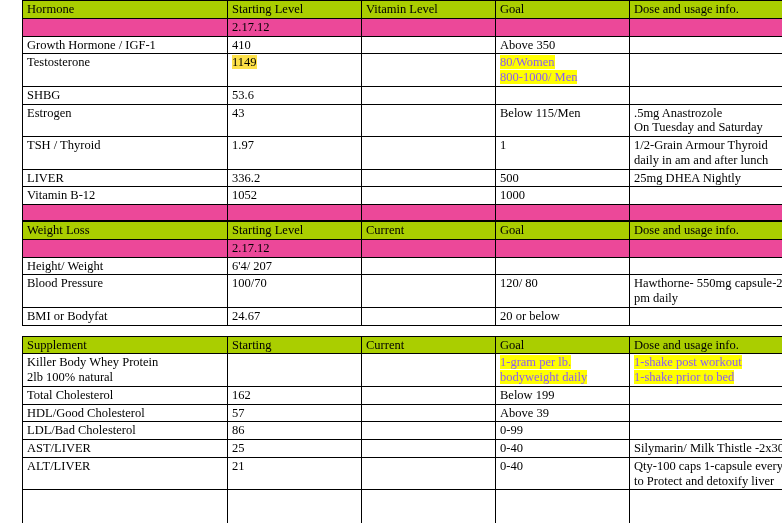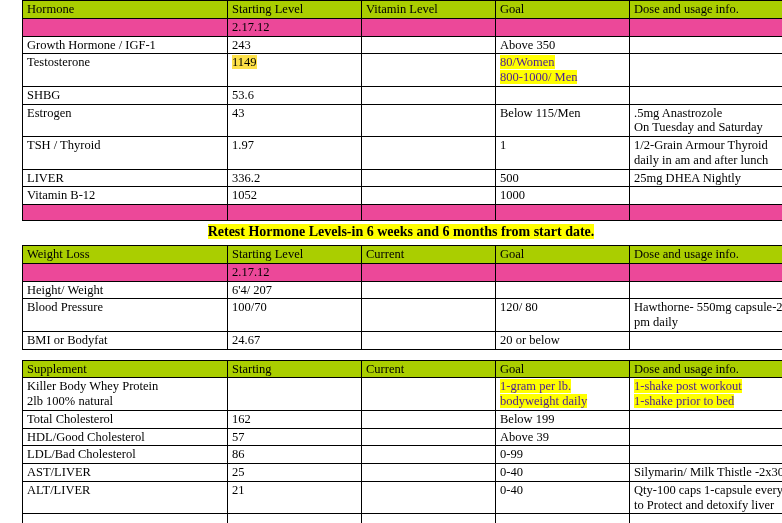--- a/index.html
+++ b/index.html
@@ -50,21 +50,21 @@
   .c2 { width: 125px; }
   .c3 { width: 125px; }
   .c4 { width: 125px; }
   .c5 { width: 187px; }
   .center { text-align: center; }
   .hl {
     background: #fde047;
   }
   .hlt {
     background: #ffff00;
-    color: #4c1d95;
+    color: #8b5cf6;
     margin-top: 32px;
   }
   .spacer {
     height: 10px;
     line-height: 10px;
     font-size: 1px;
   }
   .retest-wrap {
     width: 758px;
     margin-left: 22px;
@@ -99,21 +99,21 @@
     </tr>
     <tr class="greenrow">
       <td></td>
       <td>2.17.12</td>
       <td></td>
       <td></td>
       <td></td>
     </tr>
     <tr>
       <td>Growth Hormone / IGF-1</td>
-      <td>243</td>
+      <td>410</td>
       <td></td>
       <td class="center">Above 350</td>
       <td></td>
     </tr>
     <tr>
       <td>Testosterone</td>
       <td><span class="hl">1149</span></td>
       <td></td>
       <td class="center nowrapcell"><span class="hlt">80/Women
 800-1000/ Men</span></td>
@@ -159,23 +159,20 @@
     <tr class="greenrow">
       <td></td>
       <td></td>
       <td></td>
       <td></td>
       <td></td>
     </tr>
   </tbody>
     </table>
 
-  <div class="retest-wrap">
-    <span class="retest">Retest Hormone Levels-in 6 weeks and 6 months from start date.</span>
-  </div>
 
   <table class="doc">
     <tbody>
         <tr class="hdr">
       <td class="c1">Weight Loss</td>
       <td class="c2">Starting Level</td>
       <td class="c3 center">Current</td>
       <td class="c4">Goal</td>
       <td class="c5">Dose and usage info.</td>
     </tr>

